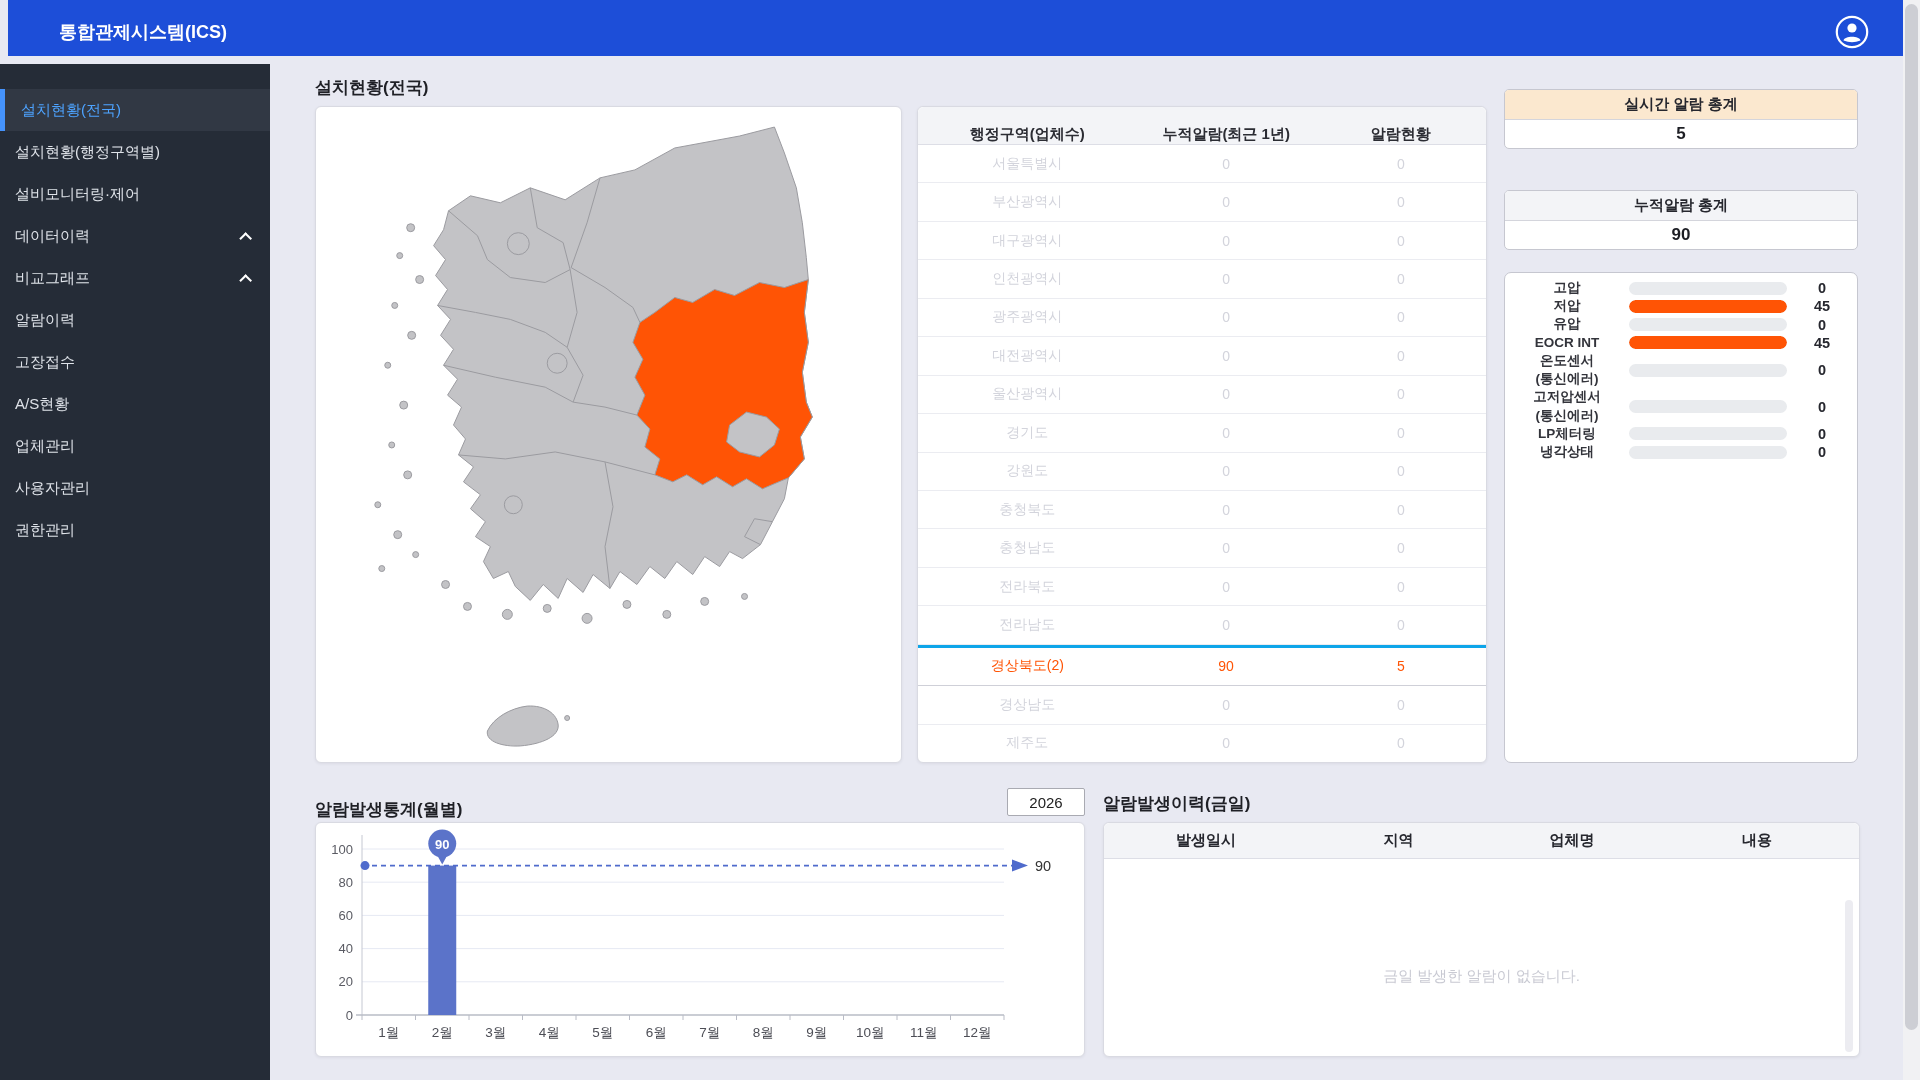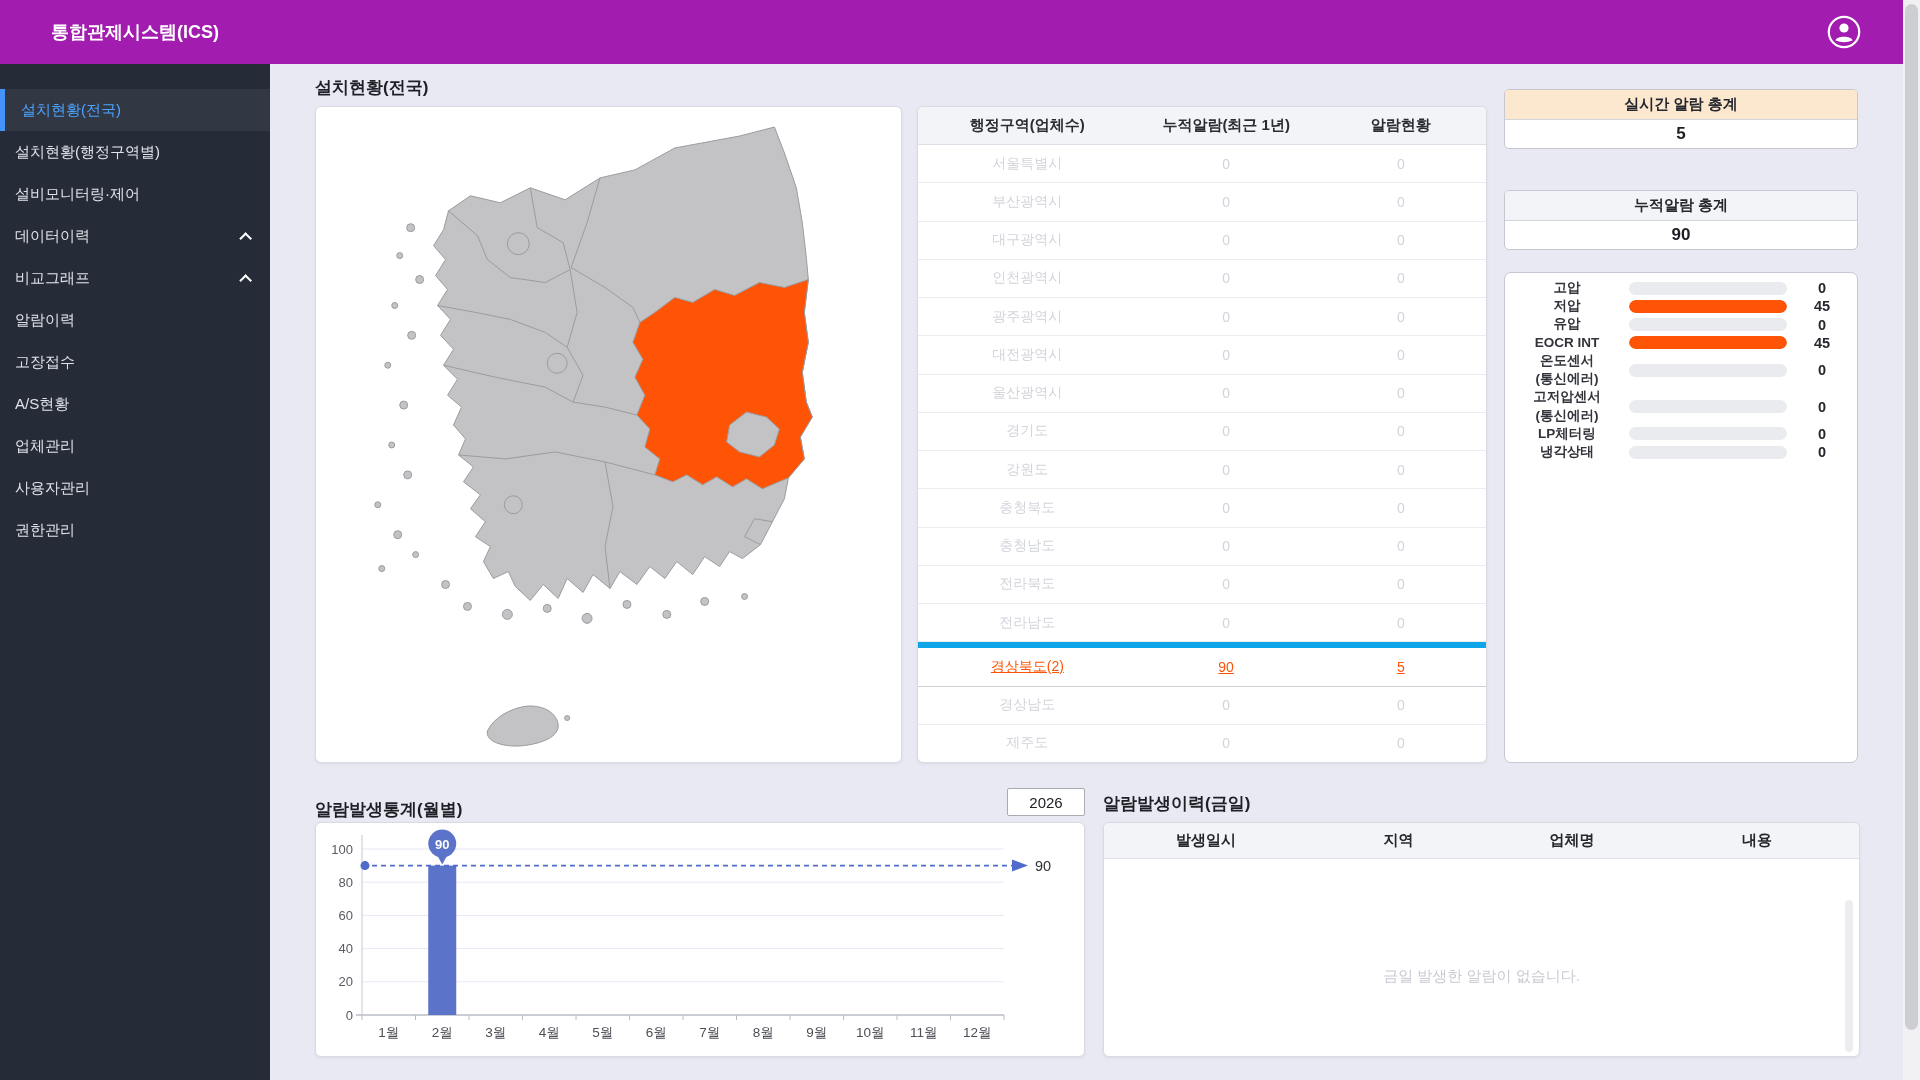--- a/index.html
+++ b/index.html
@@ -4,21 +4,21 @@
 <style>
   :root{
     --orange:#ff5405; --bar-blue:#5b73c9; --dash-blue:#4f6bcc;
     --active-blue:#4da3ff; --peach:#fbe8cf;
   }
   *{margin:0;padding:0;box-sizing:border-box;}
   html,body{width:1920px;height:1080px;overflow:hidden;}
   body{font-family:"Liberation Sans","DejaVu Sans",sans-serif;background:#e8e9f2;position:relative;}
 
   
-  .top-header{position:absolute;left:0;top:0;width:1903px;height:64px;background:#a21caf;z-index:5;}
+  .top-header{position:absolute;left:8px;top:0;width:1903px;height:56px;background:#1d4ed8;z-index:5;}
   .brand{position:absolute;left:0;top:0;width:270px;height:64px;display:flex;align-items:center;justify-content:center;
          color:#fff;font-size:18px;font-weight:bold;letter-spacing:0;}
   .user-btn{position:absolute;right:42px;top:15px;width:34px;height:34px;cursor:pointer;}
 
   
   .sidebar{position:absolute;left:0;top:64px;width:270px;height:1016px;background:#252c37;z-index:4;}
   .side-menu{padding-top:25px;}
   .side-item{height:42px;display:flex;align-items:center;padding-left:15px;padding-right:22px;
              color:#dfe3e9;font-size:15px;cursor:pointer;position:relative;}
   .side-item .lbl{flex:1;}
@@ -31,26 +31,26 @@
          box-shadow:0 1px 3px rgba(40,40,60,.07);}
   .sec-title{position:absolute;font-size:17px;font-weight:bold;color:#1f2026;}
 
   
   #map-panel{left:315px;top:106px;width:587px;height:657px;overflow:hidden;}
   #map-panel svg{display:block;width:100%;height:100%;}
 
   
   #region-panel{left:917px;top:106px;width:570px;height:657px;display:flex;flex-direction:column;overflow:hidden;}
   .rt-head{display:flex;height:38px;background:#f3f4f7;border-bottom:1px solid #dddee6;
-           font-weight:bold;font-size:15px;color:#2b2c33;flex:none;border-radius:6px 6px 0 0;}
+           font-weight:bold;font-size:15px;color:#2b2c33;flex:none;border-radius:6px 6px 0 0;align-items:flex-end;}
   .rt-head>div,.rt-row>div{display:flex;align-items:center;justify-content:center;}
   .rt-body{flex:1;display:flex;flex-direction:column;}
   .rt-row{flex:1;display:flex;font-size:14px;color:#d3d4dc;border-bottom:1px solid #ebecf1;cursor:pointer;}
   .rt-row:last-child{border-bottom:none;}
-  .rt-row.hl{color:var(--orange);border-top:6px solid #0ea5e9;border-bottom:1px solid #cfd0d8;text-decoration:underline;}
+  .rt-row.hl{color:var(--orange);border-top:3px solid #0ea5e9;border-bottom:1px solid #cfd0d8;}
   .c1{width:38.5%;} .c2{width:31.5%;} .c3{width:30%;}
 
   
   .stat-box{position:absolute;left:1504px;width:354px;background:#fff;border:1px solid #c6c7d0;border-radius:5px;overflow:hidden;}
   .stat-box .bx-head{height:30px;display:flex;align-items:center;justify-content:center;
         font-size:15px;font-weight:bold;color:#26272e;border-bottom:1px solid #d4d5dc;}
   .stat-box .bx-val{height:28px;display:flex;align-items:center;justify-content:center;
         font-size:17px;font-weight:bold;color:#1d1e24;}
   #realtime-box{top:89px;} #realtime-box .bx-head{background:var(--peach);}
   #cumulative-box{top:190px;} #cumulative-box .bx-head{background:#f3f4f7;}

